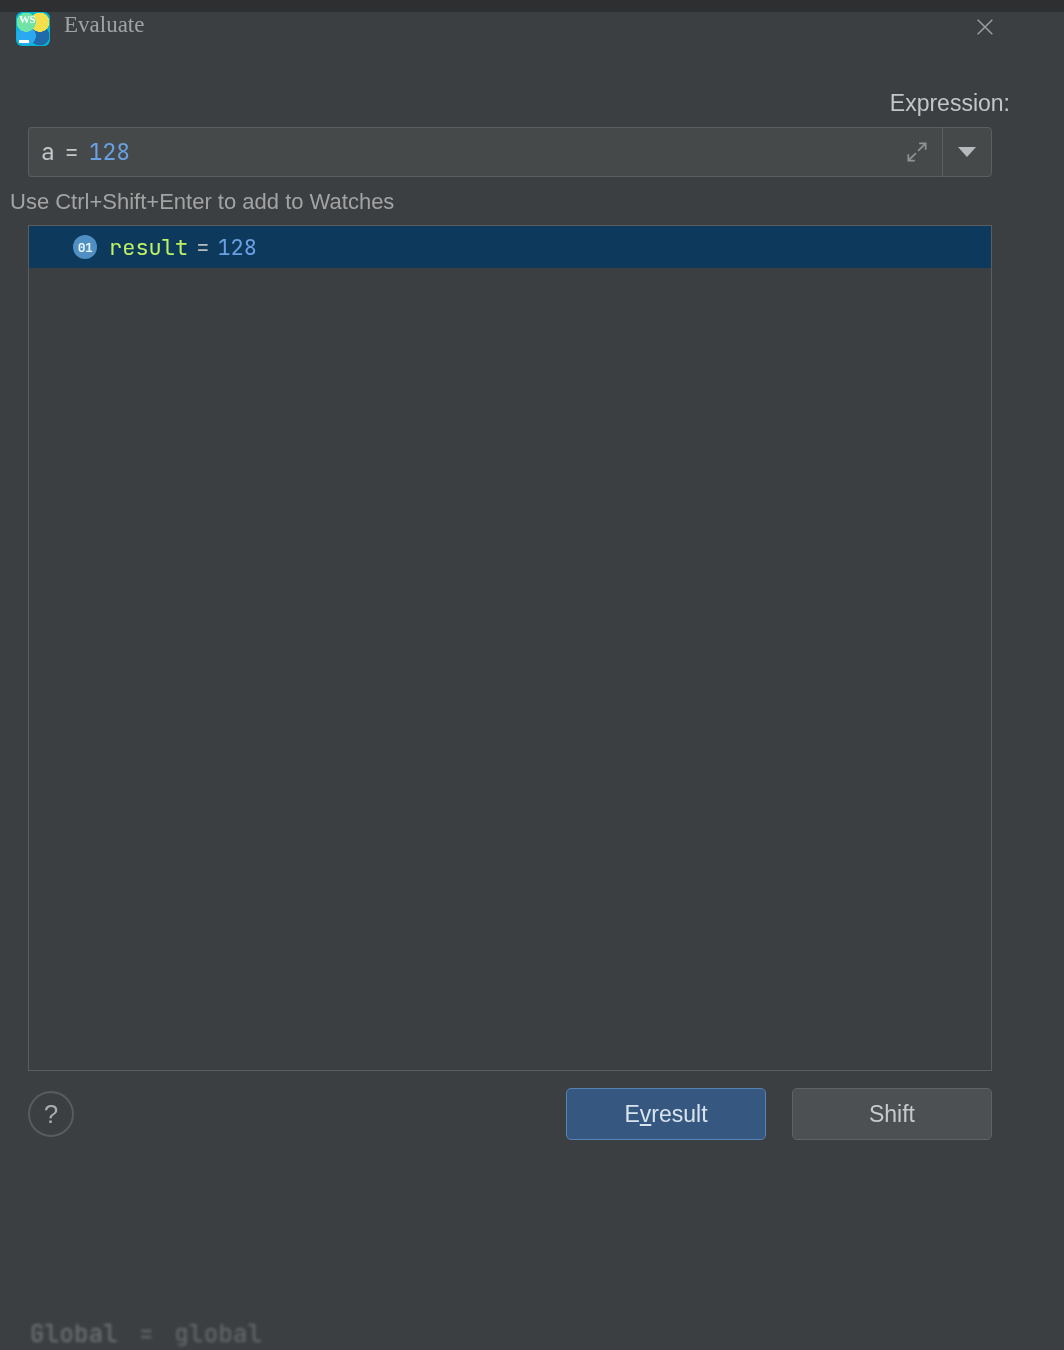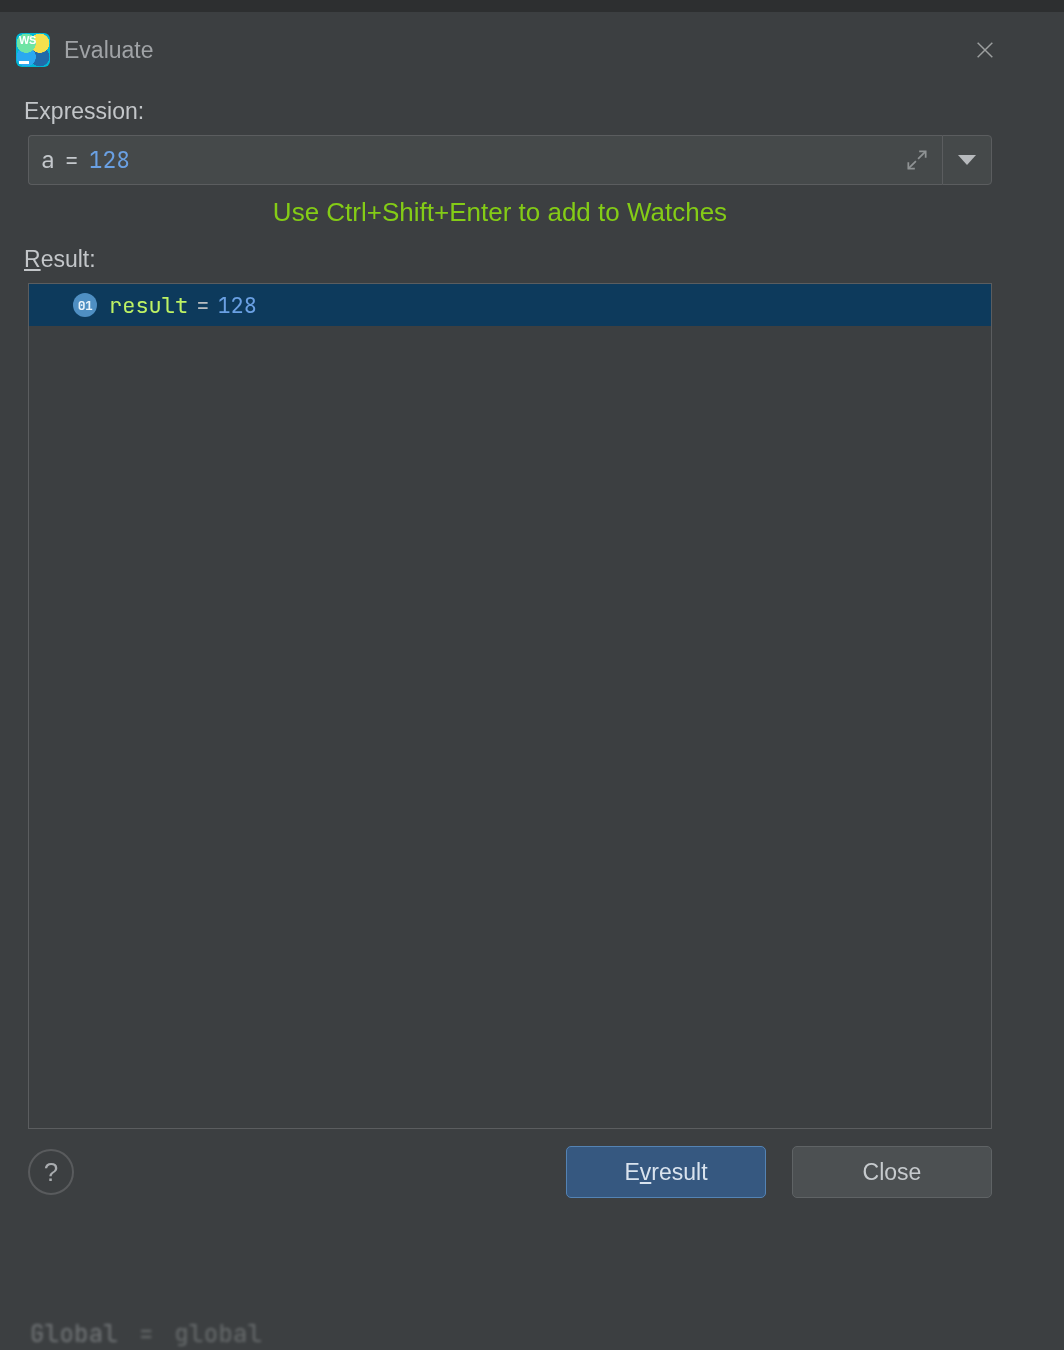--- a/index.html
+++ b/index.html
@@ -22,23 +22,23 @@
 
   .dialog {
     width: 1000px;
     margin-left: 10px;
     position: relative;
   }
 
   
   .title-bar {
     display: flex;
-    align-items: center;
     height: 60px;
-    padding: 8px 10px 0 6px;
+    padding: 0 10px 0 6px;
+    font-family: Liberation Serif, serif;
   }
   .app-icon-wrap {
     width: 34px;
     height: 34px;
     border-radius: 6px;
     background:
       radial-gradient(circle at 30% 30%, #6fe4a4 0%, #6fe4a4 28%, transparent 29%),
       radial-gradient(circle at 70% 30%, #f4e04d 0%, #f4e04d 28%, transparent 29%),
       radial-gradient(circle at 30% 70%, #2aa9f0 0%, #2aa9f0 28%, transparent 29%),
       radial-gradient(circle at 70% 70%, #216aa9 0%, #216aa9 28%, transparent 29%),
@@ -66,20 +66,21 @@
   .title-text { color:#a0a3a6; font-size:23px; }
   .title-spacer { flex:1; }
   .close-x { width:30px; height:30px; display:flex; align-items:center; justify-content:center; color:#9c9f9f; cursor:pointer; }
   .close-x svg{ width:22px; height:22px; }
 
   
   .field-label {
     margin: 18px 0 10px 14px;
     color:#c3c6c9;
     font-size:23px;
+    text-align:right;
   }
   .field-label .u { text-decoration: underline; }
 
   
   .expr-row {
     display:flex;
     margin: 0 18px 0 18px;
     height:50px;
   }
   .expr-input {
@@ -110,24 +111,24 @@
     background:#45494a;
     border-radius:0 4px 4px 0;
     display:flex;
     align-items:center;
     justify-content:center;
     cursor:pointer;
   }
   .history-btn svg{ width:18px; height:12px; fill:#b7babd; }
 
   .hint-line{
-    text-align:center;
+    text-align:left;
     margin:12px 20px 0 0;
-    color:#84cc16;
-    font-size:26px;
+    color:#a3a3a3;
+    font-size:22px;
   }
 
   
   .result-panel{
     margin:10px 18px 0 18px;
     height:844px;
     border:1px solid #5b5d5f;
     background:#3c3f41;
     position:relative;
     overflow:hidden;
@@ -265,23 +266,20 @@
     </div>
     <div class="history-btn">
       <svg viewBox="0 0 18 12">
           <polygon points="0,1 18,1 9,11"></polygon>
         </svg>
     </div>
   </div>
 
   <div class="hint-line">Use Ctrl+Shift+Enter to add to Watches</div>
 
-  <div class="field-label">
-    <span class="u">R</span><span>esult:</span>
-  </div>
 
   <div class="result-panel">
     <div class="left-accent"></div>
     <div class="sel-bar"></div>
     <div class="result-row">
       <div class="int-icon">01</div>
       <span class="res-name">result</span>
       <span class="res-eq">=</span>
       <span class="res-val">128</span>
     </div>
@@ -291,21 +289,21 @@
     <div class="help-btn">
       <span>?</span>
     </div>
     <div class="spacer"></div>
     <div class="btn btn-primary">
       <span>E</span>
         <span class="u">v</span>
         <span>result</span>
     </div>
     <div class="btn btn-secondary">
-      <span>Close</span>
+      <span>Shift</span>
     </div>
   </div>
 
 </div>
 
 <div class="under-text">
   <span class="v1">Global</span>
   <span style="margin:0 6px;">=</span>
   <span>global</span>
 </div>

